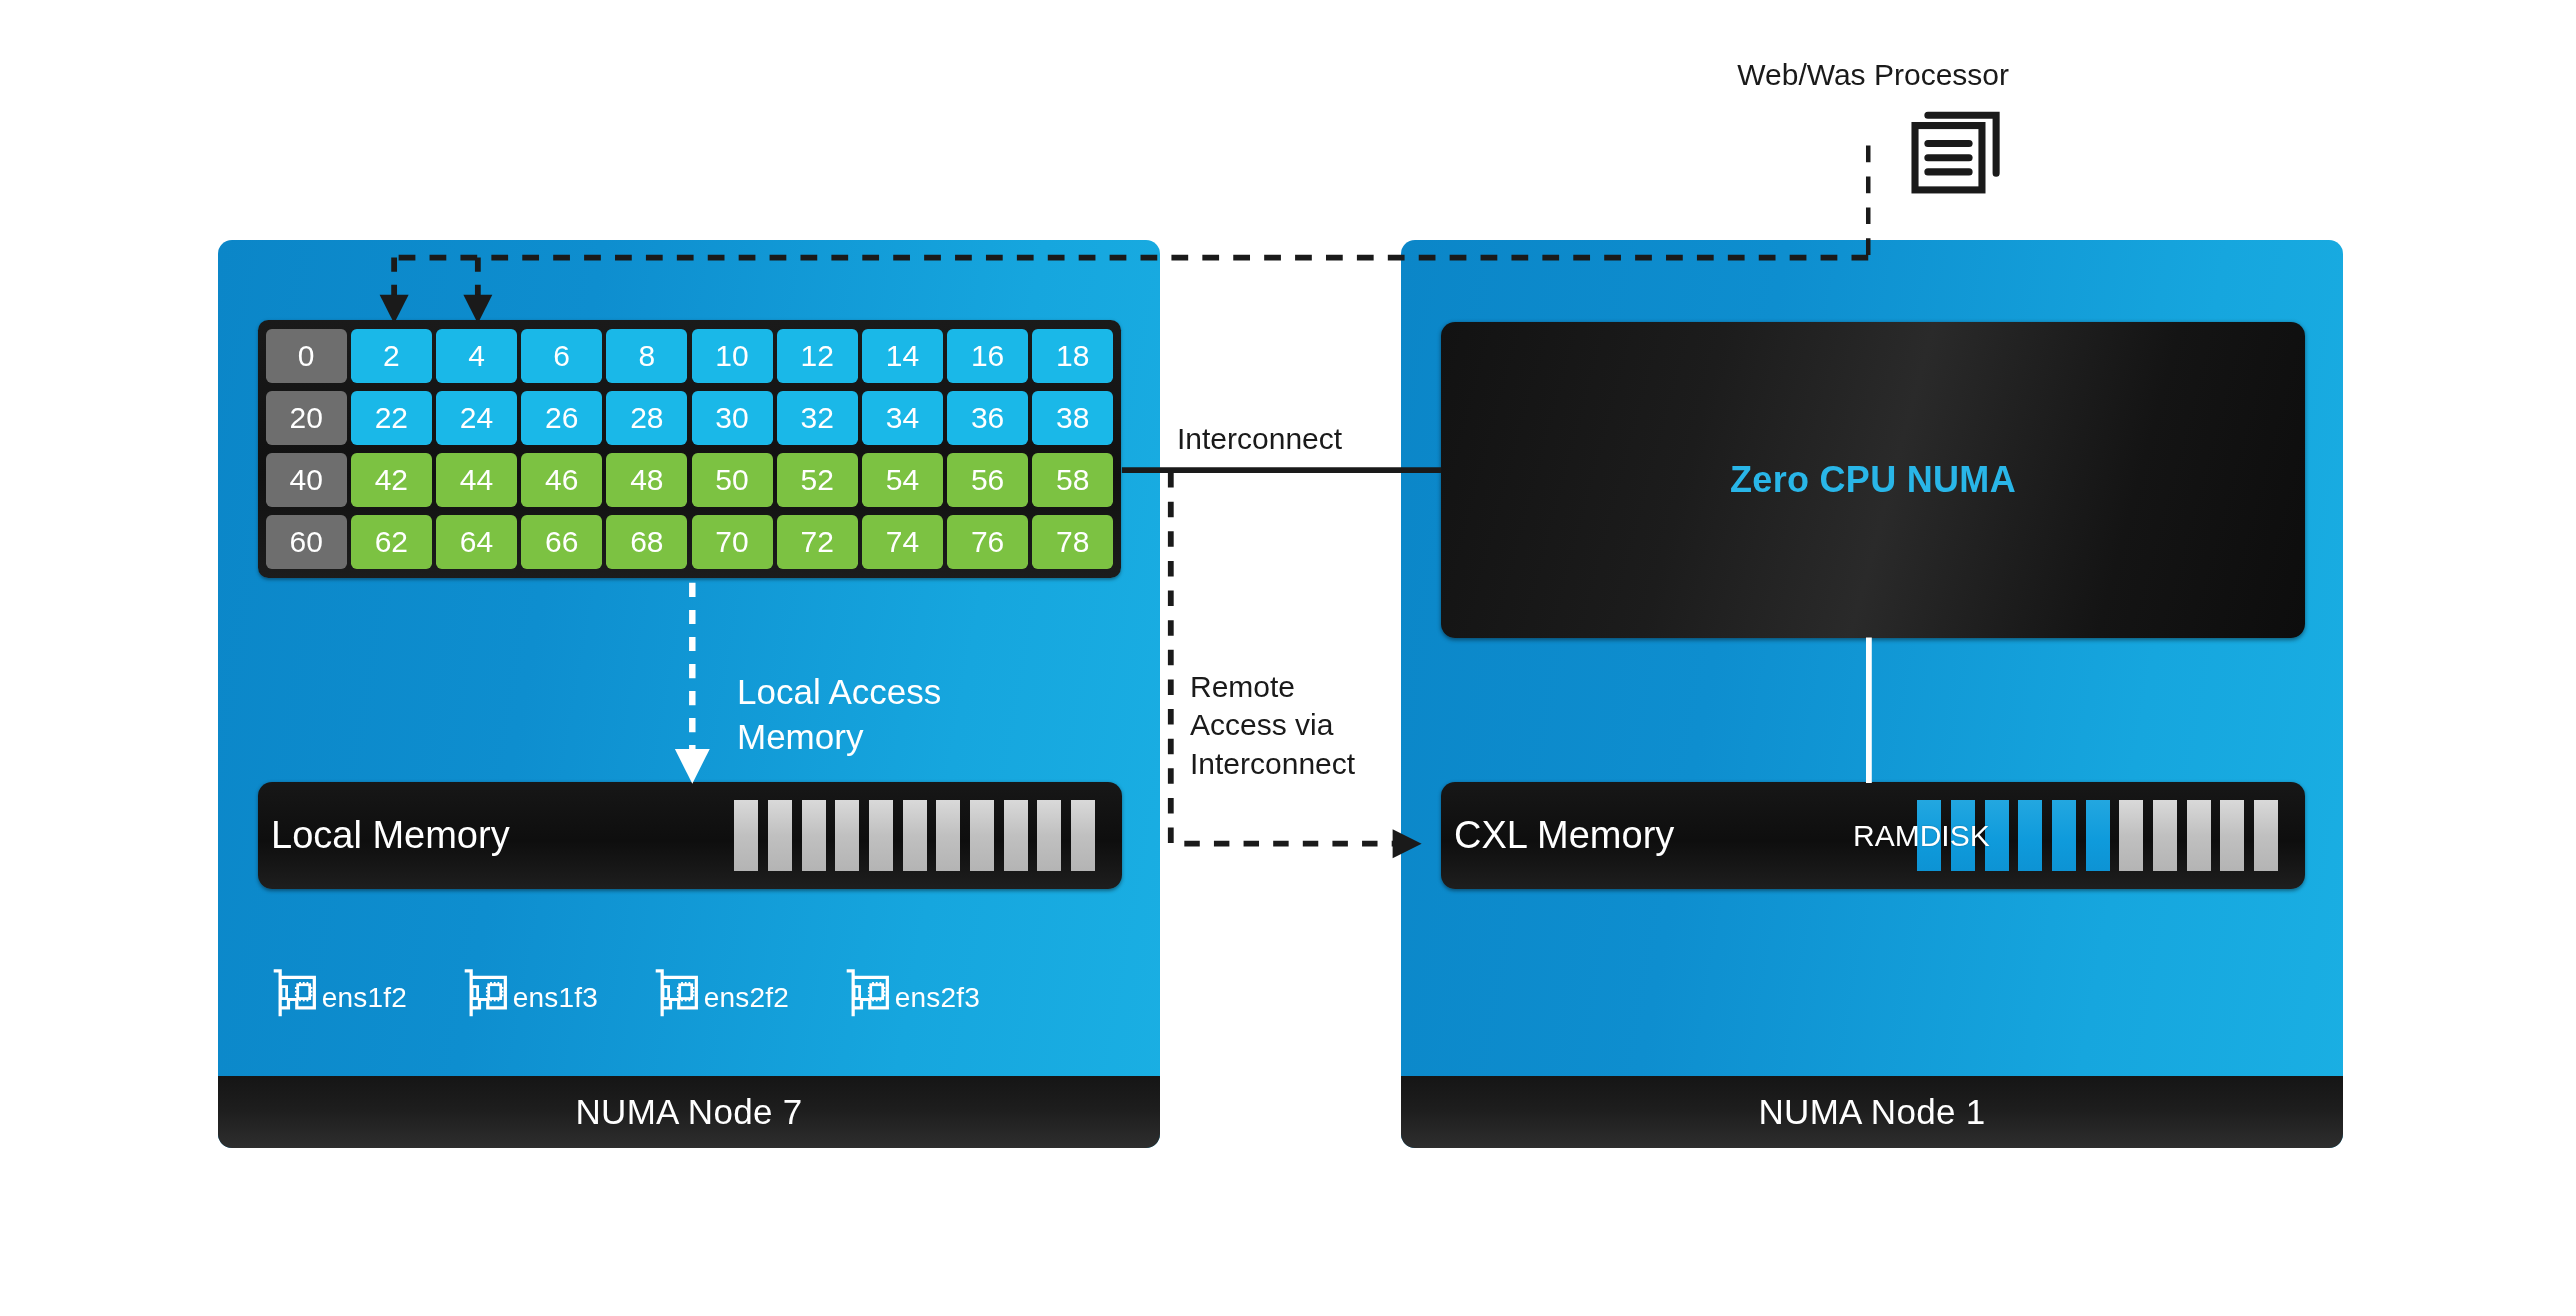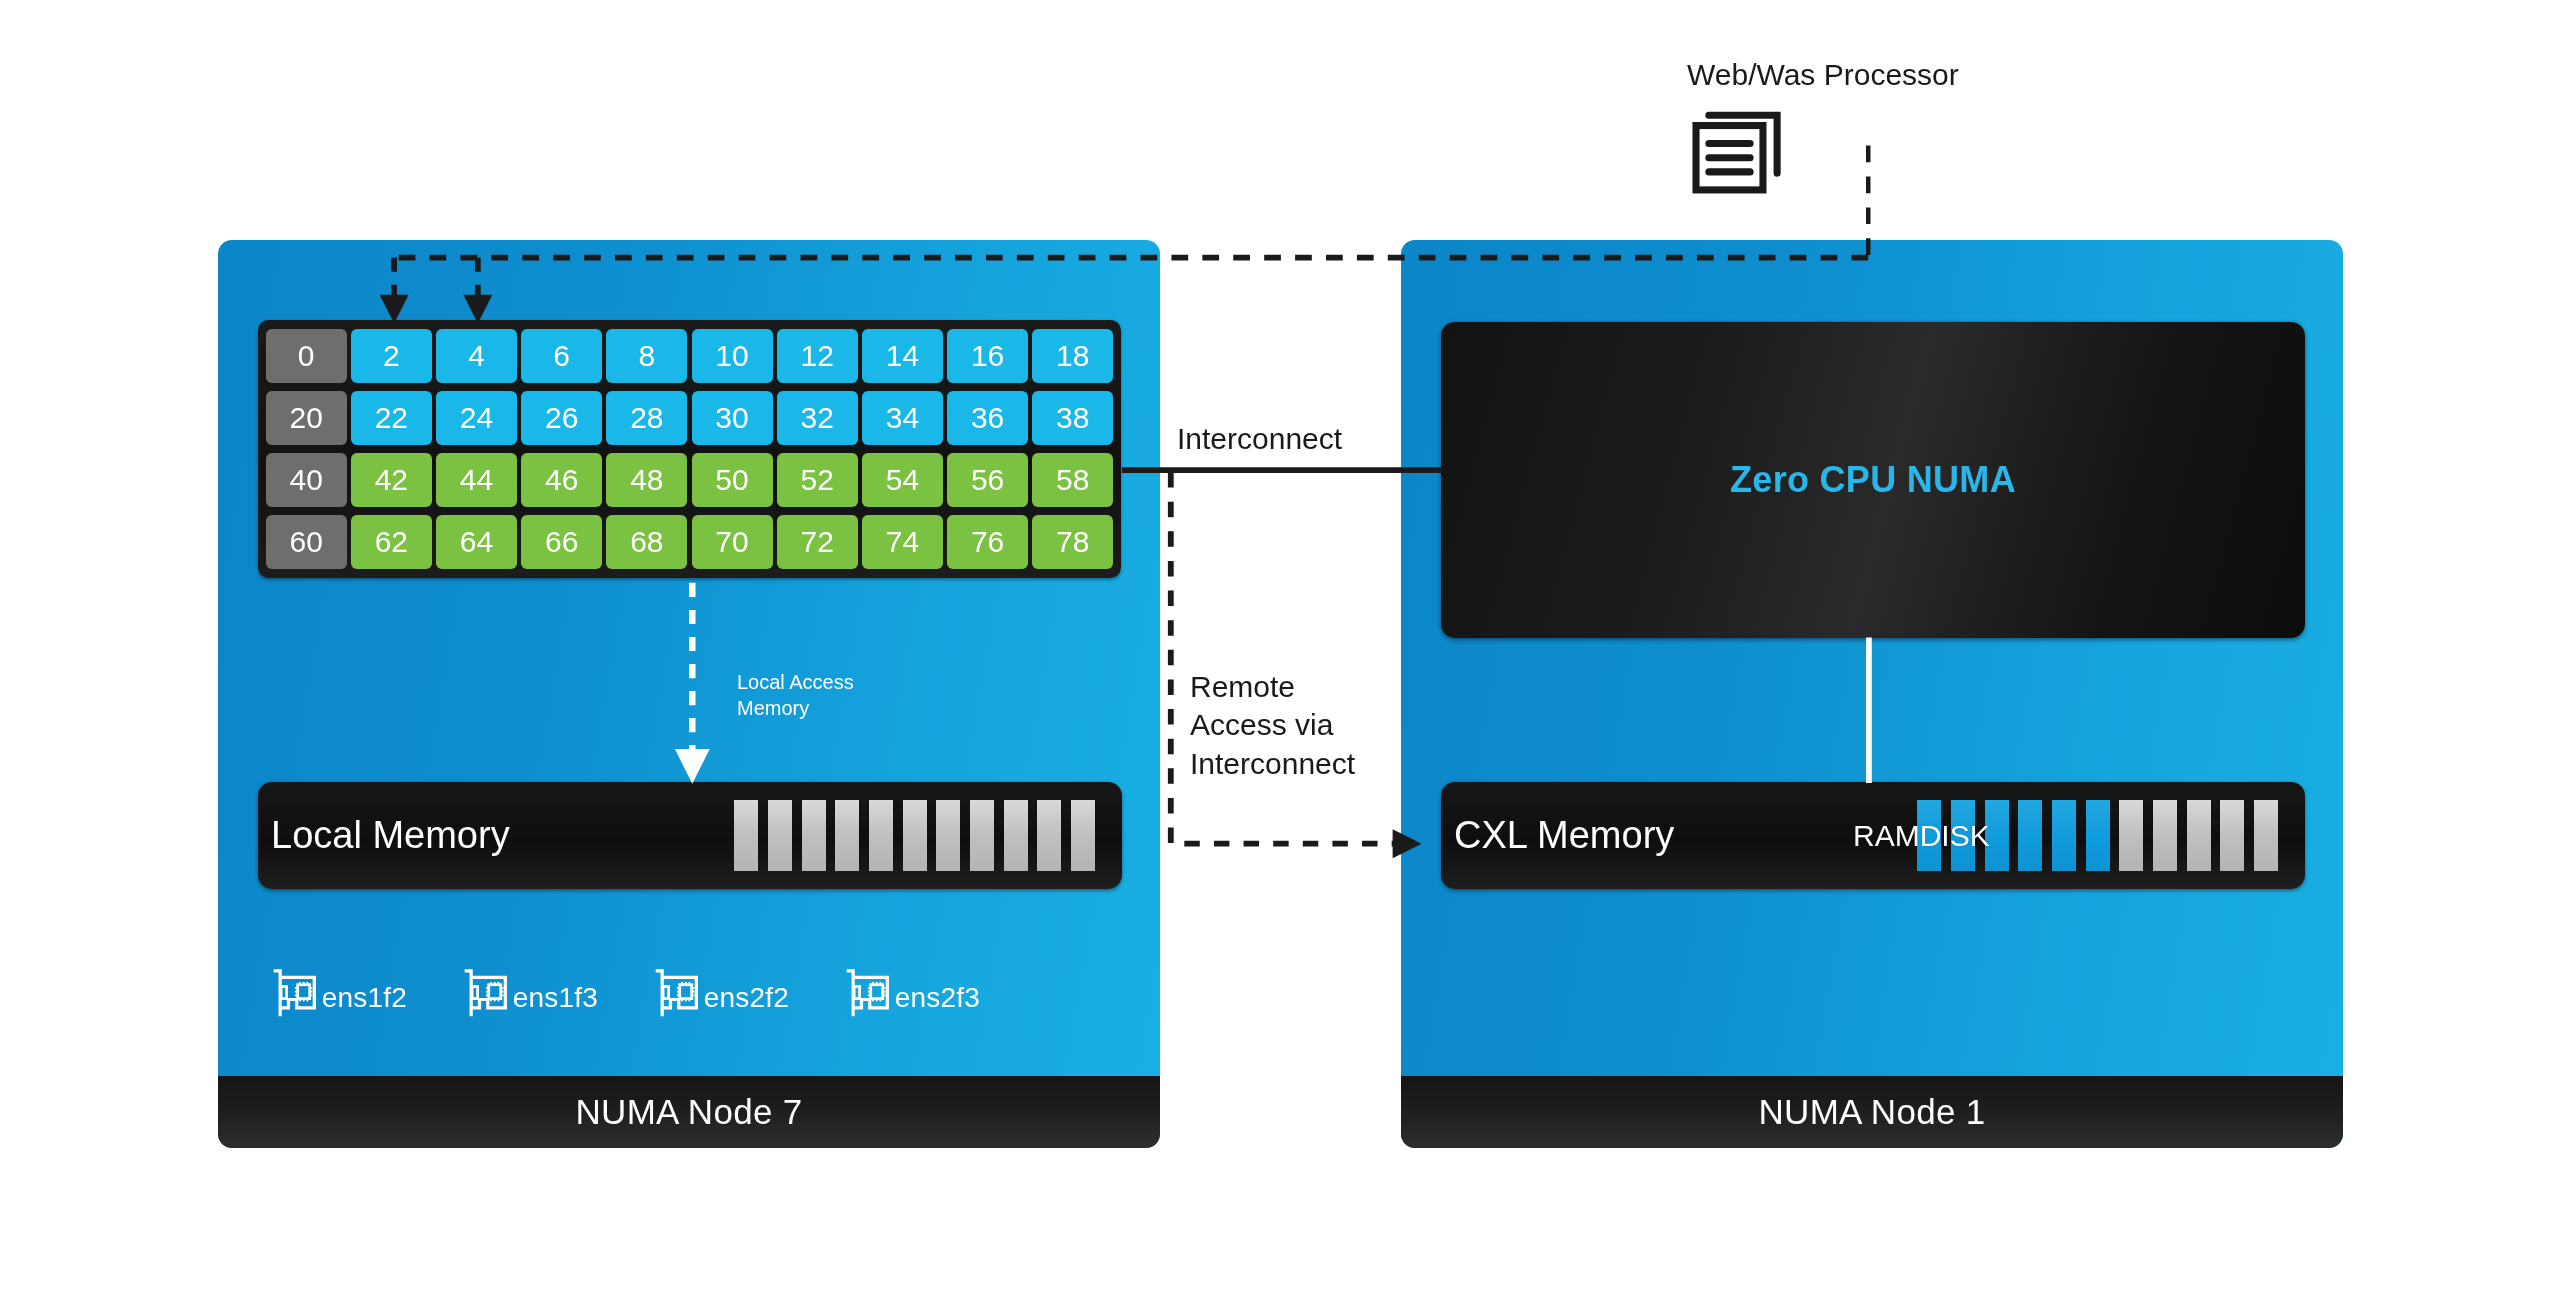--- a/index.html
+++ b/index.html
@@ -182,21 +182,21 @@
     letter-spacing: 0.2px;
   }
 
   
   #web-was-block {
     position: absolute;
     left: 1687px; top: 58px;
     width: 322px;
     display: flex;
     flex-direction: column;
-    align-items: flex-start;
+    align-items: flex-end;
   }
   #web-was-title {
     color: #1a1a1a;
     font-size: 30px;
     font-weight: 400;
     white-space: nowrap;
   }
   #web-was-icon { margin-top: 14px; width: 103px; height: 88px; display: block; }
 
   
@@ -214,21 +214,21 @@
     color: #1a1a1a;
     font-size: 30px;
     font-weight: 400;
     line-height: 1.28;
     white-space: pre-line;
   }
   #local-access-label {
     position: absolute;
     left: 737px; top: 670px;
     color: #ffffff;
-    font-size: 20px;
+    font-size: 35px;
     font-weight: 400;
     line-height: 1.28;
     white-space: pre-line;
     z-index: 5;
   }
 
   
   #wires {
     position: absolute;
     left: 0; top: 0;

